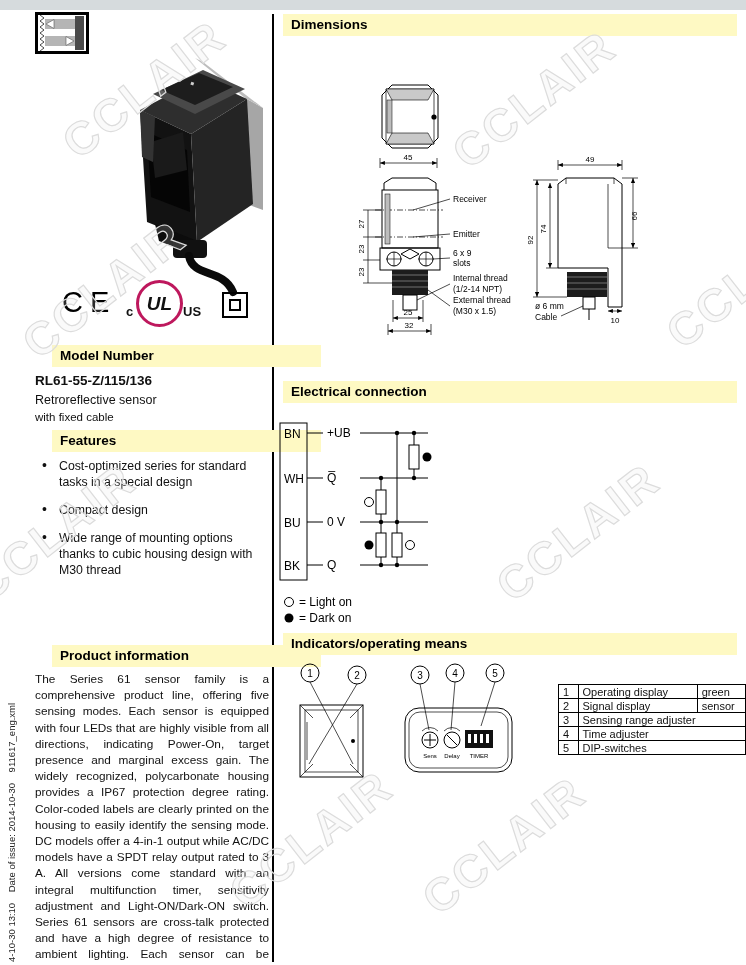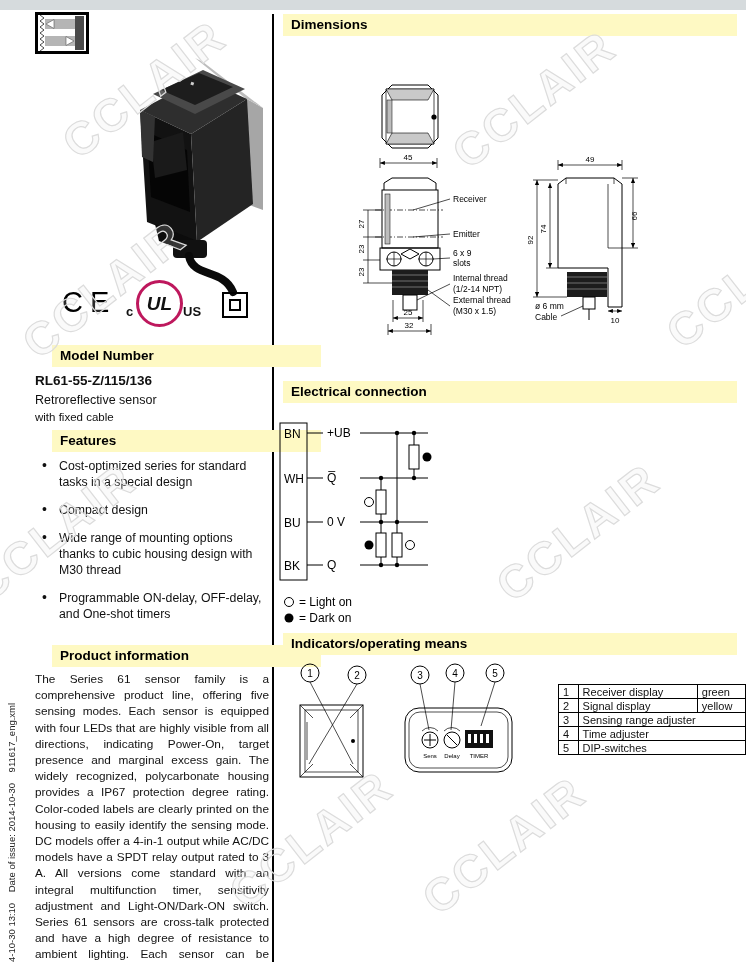--- a/index.html
+++ b/index.html
@@ -114,21 +114,20 @@
 <div class="bar bar-left" style="top:345px">Model Number</div>
 <div class="model-no">RL61-55-Z/115/136</div>
 <div class="model-desc1">Retroreflective sensor</div>
 <div class="model-desc2">with fixed cable</div>
 
 <div class="bar bar-left" style="top:430px">Features</div>
 <ul class="features-list">
   <li>Cost-optimized series for standard tasks in a special design</li>
   <li>Compact design</li>
   <li>Wide range of mounting options thanks to cubic housing design with M30 thread</li>
-  <li>Programmable ON-delay, OFF-delay, and One-shot timers</li>
 </ul>
 
 <div class="bar bar-left" style="top:645px">Product information</div>
 <p class="prod-info">The Series 61 sensor family is a comprehensive product line, offering five sensing modes. Each sensor is equipped with four LEDs that are highly visible from all directions, indicating Power-On, target presence and marginal excess gain. The widely recognized, polycarbonate housing provides a IP67 protection degree rating. Color-coded labels are clearly printed on the housing to easily identify the sensing mode. DC models offer a 4-in-1 output while AC/DC models have a SPDT relay output rated to 3 A. All versions come standard with an integral multifunction timer, sensitivity adjustment and Light-ON/Dark-ON switch. Series 61 sensors are cross-talk protected and have a high degree of resistance to ambient lighting. Each sensor can be mounted via front and rear slots, rear dovetail guide or M30 x 1.5 mounting base. Additionally, cabled sensor models provide ½" - 14 NPT internal threads for use with flexible conduit.</p>
 
 <div class="footer-vert">4-10-30 13:10    Date of issue: 2014-10-30    911617_eng.xml</div>
 
 <div class="bar bar-right" style="top:14px">Dimensions</div>
 
 <svg style="left:283px;top:44px" width="454" height="305" viewBox="0 0 454 305">
@@ -351,27 +350,27 @@
     <text x="147" y="98" font-size="6" text-anchor="middle">Sens</text>
     <text x="169" y="98" font-size="6" text-anchor="middle">Delay</text>
     <text x="196" y="98" font-size="6" text-anchor="middle">TIMER</text>
   </g>
 </svg>
 
 <table class="ind-table">
   <tbody>
       <tr>
     <td class="num">1</td>
-    <td class="lbl">Receiver display</td>
+    <td class="lbl">Operating display</td>
     <td class="val">green</td>
   </tr>
   <tr>
     <td class="num">2</td>
     <td class="lbl">Signal display</td>
-    <td class="val">yellow</td>
+    <td class="val">sensor</td>
   </tr>
   <tr>
     <td class="num">3</td>
     <td class="lbl" colspan="2">Sensing range adjuster</td>
   </tr>
   <tr>
     <td class="num">4</td>
     <td class="lbl" colspan="2">Time adjuster</td>
   </tr>
   <tr>

